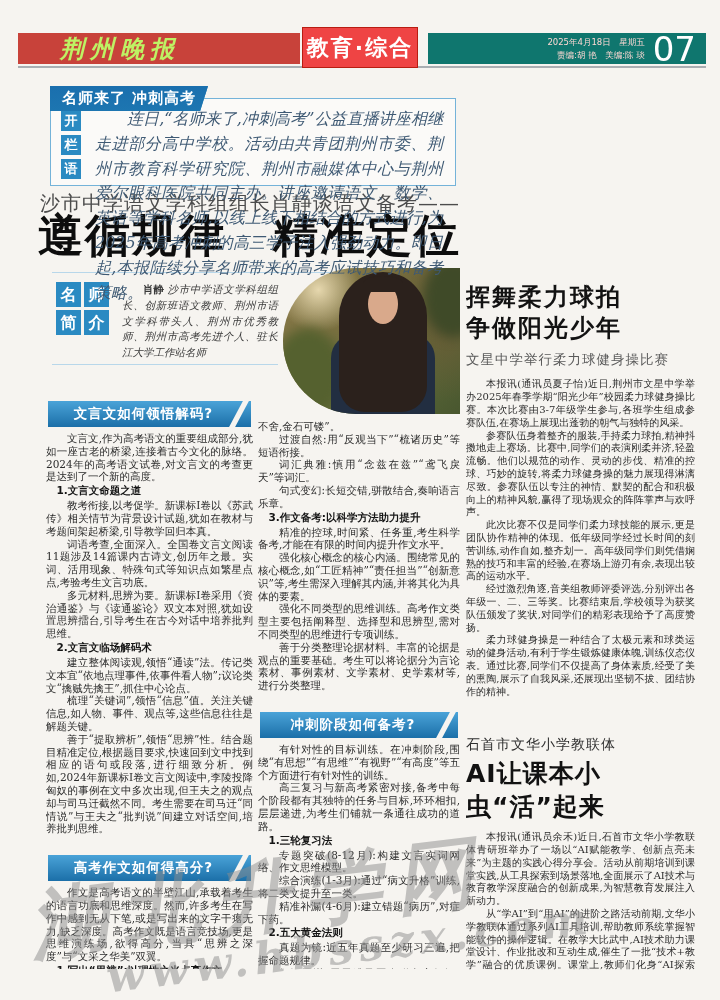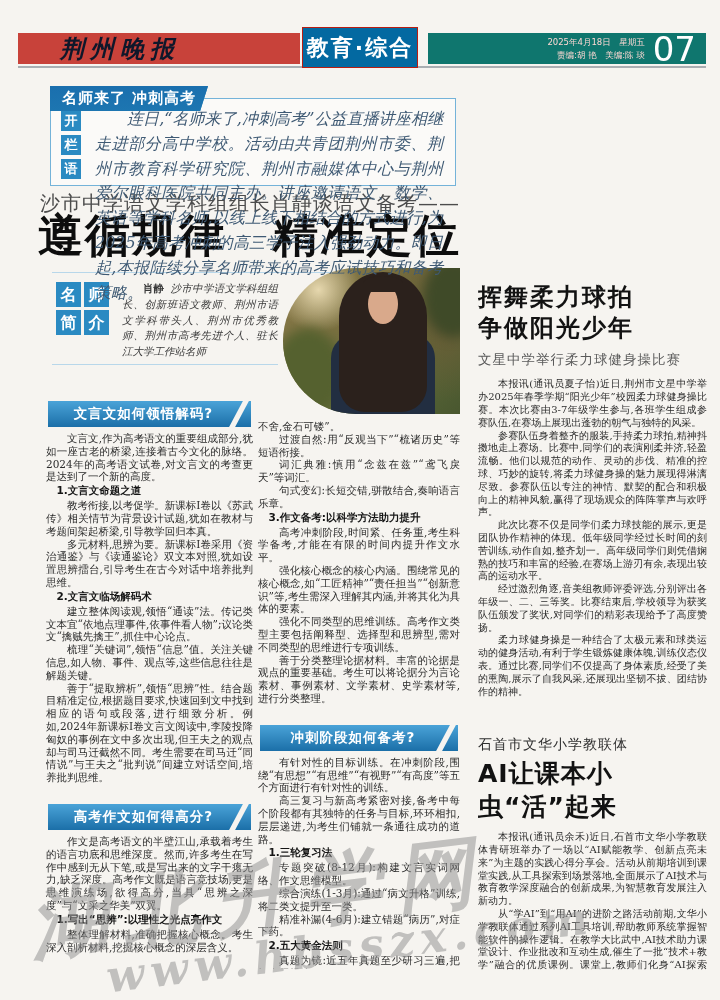--- a/index.html
+++ b/index.html
@@ -3,22 +3,22 @@
 <meta charset="utf-8">
 <style>
   html,body{margin:0;padding:0;}
   body{
     width:720px;height:1000px;position:relative;overflow:hidden;
     background:#f6f4f0;
     font-family:"DejaVu Sans",sans-serif;
   }
   
   .mast-left{position:absolute;left:18px;top:33px;width:282px;height:31px;background:#c8423a;display:flex;align-items:center;}
-  .paper-name{color:#0f172a;font-family:"DejaVu Serif",serif;font-style:italic;font-weight:bold;font-size:24px;letter-spacing:6px;margin-left:42px;}
-  .mast-badge{position:absolute;left:302px;top:27px;width:116px;height:41px;background:#0369a1;display:flex;align-items:center;justify-content:center;box-shadow:0 0 0 1px #b81d12 inset;}
+  .paper-name{color:#bef264;font-family:"DejaVu Serif",serif;font-style:italic;font-weight:bold;font-size:24px;letter-spacing:6px;margin-left:42px;}
+  .mast-badge{position:absolute;left:302px;top:27px;width:116px;height:41px;background:#ef4444;display:flex;align-items:center;justify-content:center;box-shadow:0 0 0 1px #b81d12 inset;}
   .badge-text{color:#fff;font-weight:bold;font-size:22px;letter-spacing:2px;}
   .mast-right{position:absolute;left:428px;top:33px;width:278px;height:31px;background:#0f766e;display:flex;align-items:center;justify-content:flex-end;}
   .mast-dates{color:#ffd9d4;font-size:8.5px;line-height:1.45;text-align:right;margin-right:8px;}
   .page-num{color:#fff;font-size:34px;font-weight:400;margin-right:10px;line-height:1;}
   .mast-rule{position:absolute;left:18px;top:66px;width:688px;height:2px;background:#a9aeb2;}
 
   
   .intro-tab{position:absolute;left:50px;top:86px;width:158px;height:25px;background:linear-gradient(180deg,#3b97cd,#1a6fae 0%,#1d76b1);background-color:#1f7fba;color:#fff;font-weight:bold;font-size:15px;display:flex;align-items:center;justify-content:center;letter-spacing:1px;clip-path:polygon(0 0,100% 0,95% 100%,0 100%);z-index:3;}
   .intro-box{position:absolute;left:50px;top:98px;width:404px;height:86px;border:1px solid #74b3d9;background:#fbfaf8;z-index:2;}
   .intro-label{position:absolute;left:10px;top:12px;width:20px;}
@@ -27,21 +27,21 @@
 
   
   .kicker{position:absolute;left:40px;top:190px;font-size:20px;color:#4c4c4c;letter-spacing:1px;}
   .headline{position:absolute;left:38px;top:212px;width:424px;font-size:45px;font-weight:900;color:#0d0d0d;letter-spacing:2px;line-height:1.05;}
 
   
   .profile-hairline-top{position:absolute;left:52px;top:272px;width:402px;height:1px;background:#b8d7ea;}
   .profile-hairline-bottom{position:absolute;left:52px;top:364px;width:226px;height:1px;background:#b8d7ea;}
   .profile-label{position:absolute;left:56px;top:282px;width:56px;display:flex;flex-wrap:wrap;gap:3px;}
   .profile-label .char-cell{width:25px;height:25px;background:#2a8ac2;color:#fff;font-size:16px;font-weight:bold;text-align:center;line-height:25px;}
-  .profile-bio{position:absolute;left:122px;top:282px;width:156px;height:78px;font-family:Liberation Mono, monospace;font-style:italic;font-size:10.5px;line-height:1.5;color:#3a3a3a;text-align:justify;}
+  .profile-bio{position:absolute;left:122px;top:282px;width:156px;height:78px;font-family:Liberation Sans, sans-serif;font-style:italic;font-size:10.5px;line-height:1.5;color:#3a3a3a;text-align:justify;}
   .profile-bio .bio-name{font-weight:bold;font-style:normal;text-indent:2em;display:inline-block;}
   
   .photo{position:absolute;left:283px;top:268px;width:177px;height:146px;border-radius:73px 0 0 73px;overflow:hidden;
     background:
       radial-gradient(60px 60px at 20% 15%, rgba(255,240,200,.8), rgba(255,240,200,0) 70%),
       radial-gradient(80px 120px at 90% 30%, #6b5a35, rgba(0,0,0,0) 75%),
       linear-gradient(135deg,#8c7b4a,#7a7040 35%,#5e6b3a 65%,#49572f);}
   .photo div{position:absolute;}
   .p-blur1{left:-10px;top:60px;width:70px;height:90px;background:#55612f;border-radius:50%;filter:blur(6px);}
   .p-blur2{left:140px;top:-10px;width:60px;height:80px;background:#3f4a28;border-radius:50%;filter:blur(6px);}
@@ -58,21 +58,21 @@
   #col2{left:258px;top:420px;width:202px;height:549px;}
   .blk{margin:0;}
   .blk-h{position:relative;margin:20px 2px 5px 2px;background:linear-gradient(180deg,#4aa3d8,#1b6fa8);color:#fff;font-weight:bold;font-size:13.5px;text-align:center;padding:4px 18px 4px 6px;letter-spacing:1px;}
   .hdr-text{position:relative;z-index:1;}
   .hdr-slash{position:absolute;right:9px;top:-3px;height:calc(100% + 6px);width:6px;background:#f6f4f0;transform:skewX(-28deg);}
   .blk-s{font-weight:bold;font-size:10.5px;color:#151515;margin:1px 0;text-indent:1em;}
   .blk-p,.blk-pc{font-family:"DejaVu Serif",serif;font-size:10.5px;line-height:1.22;color:#2b2b2b;text-align:justify;text-indent:2em;}
   .blk-pc{text-indent:0;}
 
   
-  .right-col{position:absolute;left:478px;top:282px;width:229px;height:688px;overflow:hidden;}
+  .right-col{position:absolute;left:466px;top:282px;width:229px;height:688px;overflow:hidden;}
   .r-title{font-size:24px;font-weight:900;color:#121212;line-height:1.3;letter-spacing:2px;}
   .r-subtitle{font-size:13.5px;color:#5a5a5a;letter-spacing:1px;margin:7px 0 9px 0;}
   .right-col .blk-p{font-size:10px;line-height:1.28;}
   .r-article2{margin-top:38px;}
   .r-kicker{font-size:14px;color:#2e2e2e;letter-spacing:1px;margin-bottom:3px;}
   .r-title2{font-size:25px;font-weight:900;color:#121212;letter-spacing:1px;margin-bottom:8px;}
 
   
   .watermark{position:absolute;left:30px;top:845px;width:680px;transform:rotate(-7deg);pointer-events:none;z-index:9;color:#8d8d8d;opacity:.5;}
   .wm-script{font-family:"DejaVu Serif",serif;font-style:italic;font-weight:bold;font-size:78px;letter-spacing:14px;line-height:1;}
@@ -132,37 +132,38 @@
   <div class="p-hair"></div>
   <div class="p-face"></div>
   <div class="p-fringe"></div>
 </div>
 
 <div id="col1" class="col">
     <div class="blk blk-h"><span class="hdr-text">文言文如何领悟解码?</span><span class="hdr-slash"></span></div>
     <div class="blk blk-p">文言文,作为高考语文的重要组成部分,犹如一座古老的桥梁,连接着古今文化的脉络。2024年的高考语文试卷,对文言文的考查更是达到了一个新的高度。</div>
     <div class="blk blk-s">1.文言文命题之道</div>
     <div class="blk blk-p">教考衔接,以考促学。新课标Ⅰ卷以《苏武传》相关情节为背景设计试题,犹如在教材与考题间架起桥梁,引导教学回归本真。</div>
+    <div class="blk blk-p">词语考查,全面深入。全国卷文言文阅读11题涉及14篇课内古诗文,创历年之最。实词、活用现象、特殊句式等知识点如繁星点点,考验考生文言功底。</div>
     <div class="blk blk-p">多元材料,思辨为要。新课标Ⅰ卷采用《资治通鉴》与《读通鉴论》双文本对照,犹如设置思辨擂台,引导考生在古今对话中培养批判思维。</div>
     <div class="blk blk-s">2.文言文临场解码术</div>
     <div class="blk blk-p">建立整体阅读观,领悟“通读”法。传记类文本宜“依地点理事件,依事件看人物”;议论类文“擒贼先擒王”,抓住中心论点。</div>
     <div class="blk blk-p">梳理“关键词”,领悟“信息”值。关注关键信息,如人物、事件、观点等,这些信息往往是解题关键。</div>
     <div class="blk blk-p">善于“提取辨析”,领悟“思辨”性。结合题目精准定位,根据题目要求,快速回到文中找到相应的语句或段落,进行细致分析。例如,2024年新课标Ⅰ卷文言文阅读中,李陵投降匈奴的事例在文中多次出现,但王夫之的观点却与司马迁截然不同。考生需要在司马迁“同情说”与王夫之“批判说”间建立对话空间,培养批判思维。</div>
     <div class="blk blk-h"><span class="hdr-text">高考作文如何得高分?</span><span class="hdr-slash"></span></div>
     <div class="blk blk-p">作文是高考语文的半壁江山,承载着考生的语言功底和思维深度。然而,许多考生在写作中感到无从下笔,或是写出来的文字干瘪无力,缺乏深度。高考作文既是语言竞技场,更是思维演练场,欲得高分,当具“思辨之深度”与“文采之华美”双翼。</div>
     <div class="blk blk-s">1.写出“思辨”:以理性之光点亮作文</div>
     <div class="blk blk-p">整体理解材料,准确把握核心概念。考生深入剖析材料,挖掘核心概念的深层含义。</div>
   </div>
 <div id="col2" class="col">
     <div class="blk blk-pc">不舍,金石可镂”。</div>
     <div class="blk blk-p">过渡自然:用“反观当下”“梳诸历史”等短语衔接。</div>
     <div class="blk blk-p">词汇典雅:慎用“念兹在兹”“鸢飞戾天”等词汇。</div>
     <div class="blk blk-p">句式变幻:长短交错,骈散结合,奏响语言乐章。</div>
     <div class="blk blk-s">3.作文备考:以科学方法助力提升</div>
-    <div class="blk blk-p">高考冲刺阶段,时间紧、任务重,考生科学备考,才能在有限的时间内提升作文水平。</div>
+    <div class="blk blk-p">精准的控球,时间紧、任务重,考生科学备考,才能在有限的时间内提升作文水平。</div>
     <div class="blk blk-p">强化核心概念的核心内涵。围绕常见的核心概念,如“工匠精神”“责任担当”“创新意识”等,考生需深入理解其内涵,并将其化为具体的要素。</div>
     <div class="blk blk-p">强化不同类型的思维训练。高考作文类型主要包括阐释型、选择型和思辨型,需对不同类型的思维进行专项训练。</div>
     <div class="blk blk-p">善于分类整理论据材料。丰富的论据是观点的重要基础。考生可以将论据分为言论素材、事例素材、文学素材、史学素材等,进行分类整理。</div>
     <div class="blk blk-h"><span class="hdr-text">冲刺阶段如何备考?</span><span class="hdr-slash"></span></div>
     <div class="blk blk-p">有针对性的目标训练。在冲刺阶段,围绕“有思想”“有思维”“有视野”“有高度”等五个方面进行有针对性的训练。</div>
     <div class="blk blk-p">高三复习与新高考紧密对接,备考中每个阶段都有其独特的任务与目标,环环相扣,层层递进,为考生们铺就一条通往成功的道路。</div>
     <div class="blk blk-s">1.三轮复习法</div>
     <div class="blk blk-p">专题突破(8-12月):构建文言实词网络、作文思维模型。</div>
     <div class="blk blk-p">综合演练(1-3月):通过“病文升格”训练,将二类文提升至一类。</div>
     <div class="blk blk-p">精准补漏(4-6月):建立错题“病历”,对症下药。</div>

